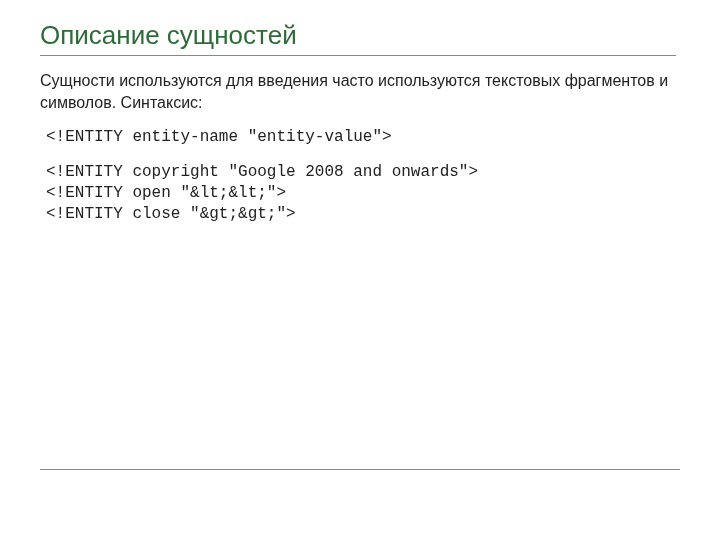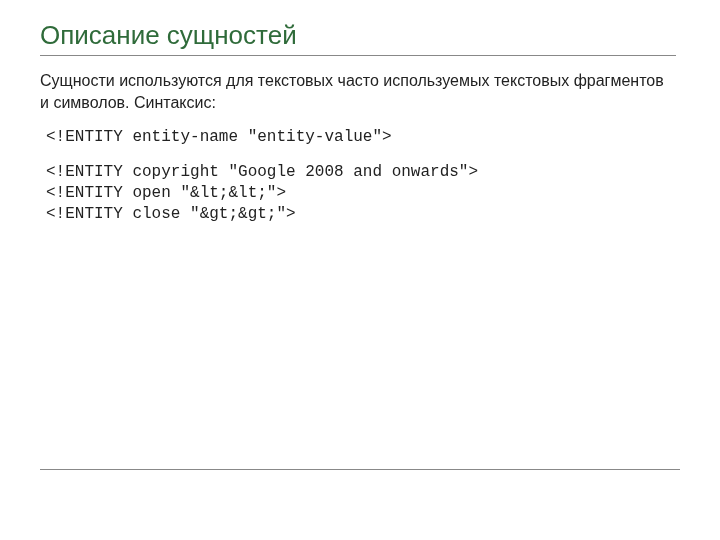--- a/index.html
+++ b/index.html
@@ -40,21 +40,21 @@
     border-top: 1px solid #888;
     height: 0;
   }
 </style>
 </head>
 <body>
 
 <div class="slide">
   <h1 class="title">Описание сущностей</h1>
 
-  <p class="body-text">Сущности используются для текстовых часто используемых текстовых фрагментов и символов. Синтаксис:</p>
+  <p class="body-text">Сущности используются для введения часто используются текстовых фрагментов и символов. Синтаксис:</p>
 
   <pre class="code">&lt;!ENTITY entity-name "entity-value"&gt;</pre>
 
 
   <pre class="code">&lt;!ENTITY copyright "Google 2008 and onwards"&gt;
 &lt;!ENTITY open "&amp;lt;&amp;lt;"&gt;
 &lt;!ENTITY close "&amp;gt;&amp;gt;"&gt;</pre>
 
   <div class="footer-rule"></div>
 </div>

